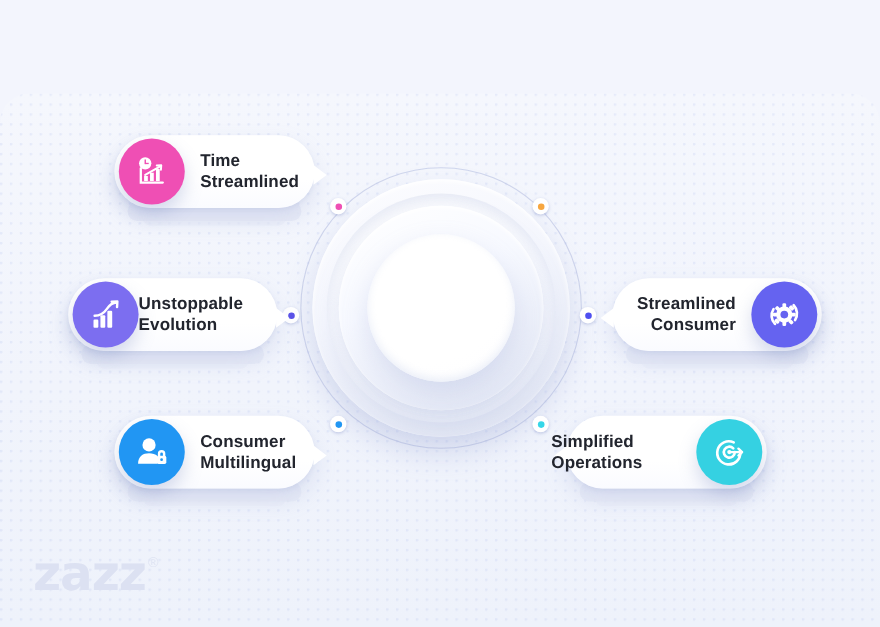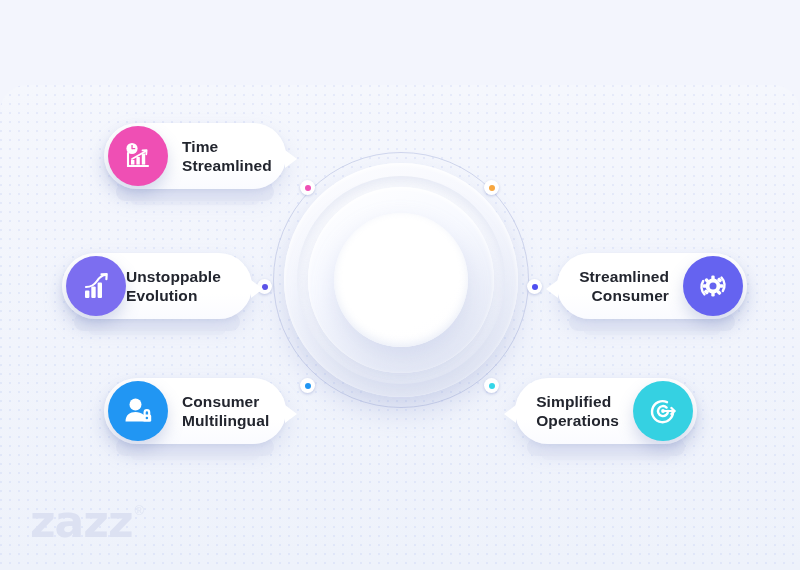--- a/index.html
+++ b/index.html
@@ -181,21 +181,21 @@
 
   #card-multi     { left: 515px; top: 123px; }
   #card-multi .card-bubble     { width: 182px; padding-right: 4px; justify-content: flex-end; }
   #card-multi .card-label      { margin-right: 14px; text-align: left; }
 
   #card-support   { left: 557px; top: 253px; }
   #card-support .card-bubble   { width: 190px; padding-right: 4px; justify-content: flex-end; }
   #card-support .card-label    { margin-right: 14px; text-align: right; }
 
   #card-simple    { left: 515px; top: 378px; }
-  #card-simple .card-bubble    { width: 182px; padding-right: 4px; justify-content: flex-end; }
+  #card-simple .card-bubble    { width: 182px; padding-right: 4px; justify-content: flex-end; gap: 35px; }
   #card-simple .card-label     { margin-right: 14px; text-align: left; }
 
   
   #brand {
     position: absolute;
     left: 30px;
     bottom: 26px;
     display: flex;
     align-items: flex-start;
     color: #dde2f3;

